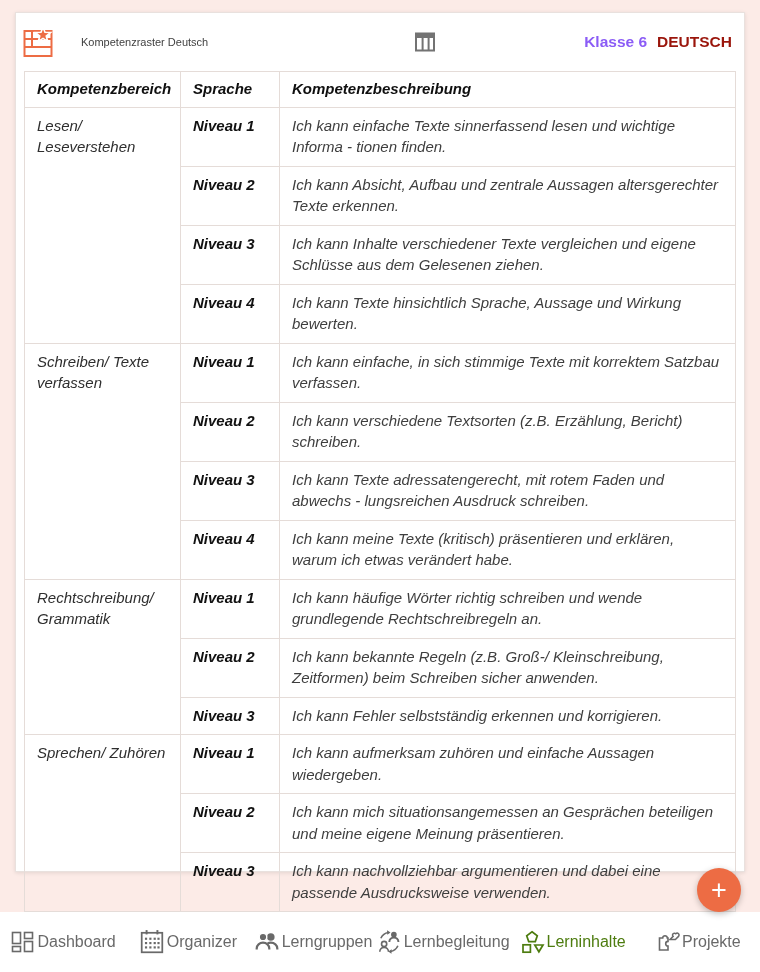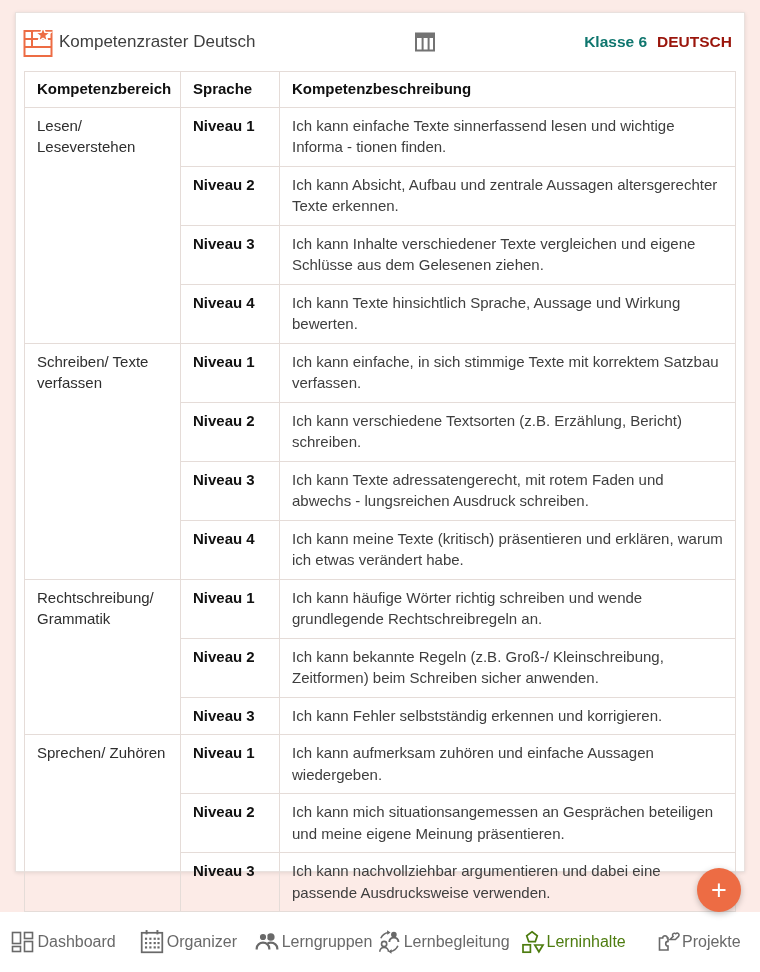--- a/index.html
+++ b/index.html
@@ -11,33 +11,34 @@
   .card{
     position:absolute;left:15px;top:12px;width:730px;height:860px;
     box-sizing:border-box;background:#ffffff;
     border:1px solid #e9e1de;box-shadow:0 1px 4px rgba(0,0,0,0.10);
   }
   .card-header{
     height:58px;display:flex;align-items:center;
     padding:0 12px 0 7px;position:relative;
   }
   .app-icon{width:30px;height:32px;flex:0 0 auto;}
-  .card-title{font-size:17px;color:#3f3f3f;margin-left:6px;}
+  .card-title{font-size:11px;color:#3f3f3f;margin-left:28px;}
   .center-icon{position:absolute;left:398px;top:18px;width:22px;height:22px;cursor:pointer;}
   .header-right{margin-left:auto;font-weight:bold;font-size:15.5px;white-space:nowrap;}
-  .klasse{color:#0f766e;margin-right:10px;}
+  .klasse{color:#8b5cf6;margin-right:10px;}
   .subject{color:#9a150b;}
   table{
     border-collapse:collapse;table-layout:fixed;
     margin:0 8px;width:712px;
   }
   th,td{
     border:1px solid #e5dcd8;text-align:left;vertical-align:top;
     padding:7px 12px 8px 12px;font-size:15px;line-height:21.5px;
     overflow:hidden;
+    font-style:italic;
   }
   th{font-weight:bold;color:#0f0f0f;padding-top:6px;padding-bottom:7px;}
   td.bereich{color:#2e2e2e;}
   td.niveau{font-weight:bold;color:#111111;}
   td.desc{color:#3e3e3e;}
   .fab{
     position:absolute;left:697px;top:868px;width:44px;height:44px;
     border-radius:50%;background:#ed6c44;color:#ffffff;
     display:flex;align-items:center;justify-content:center;
     font-size:27px;font-weight:400;line-height:1;

